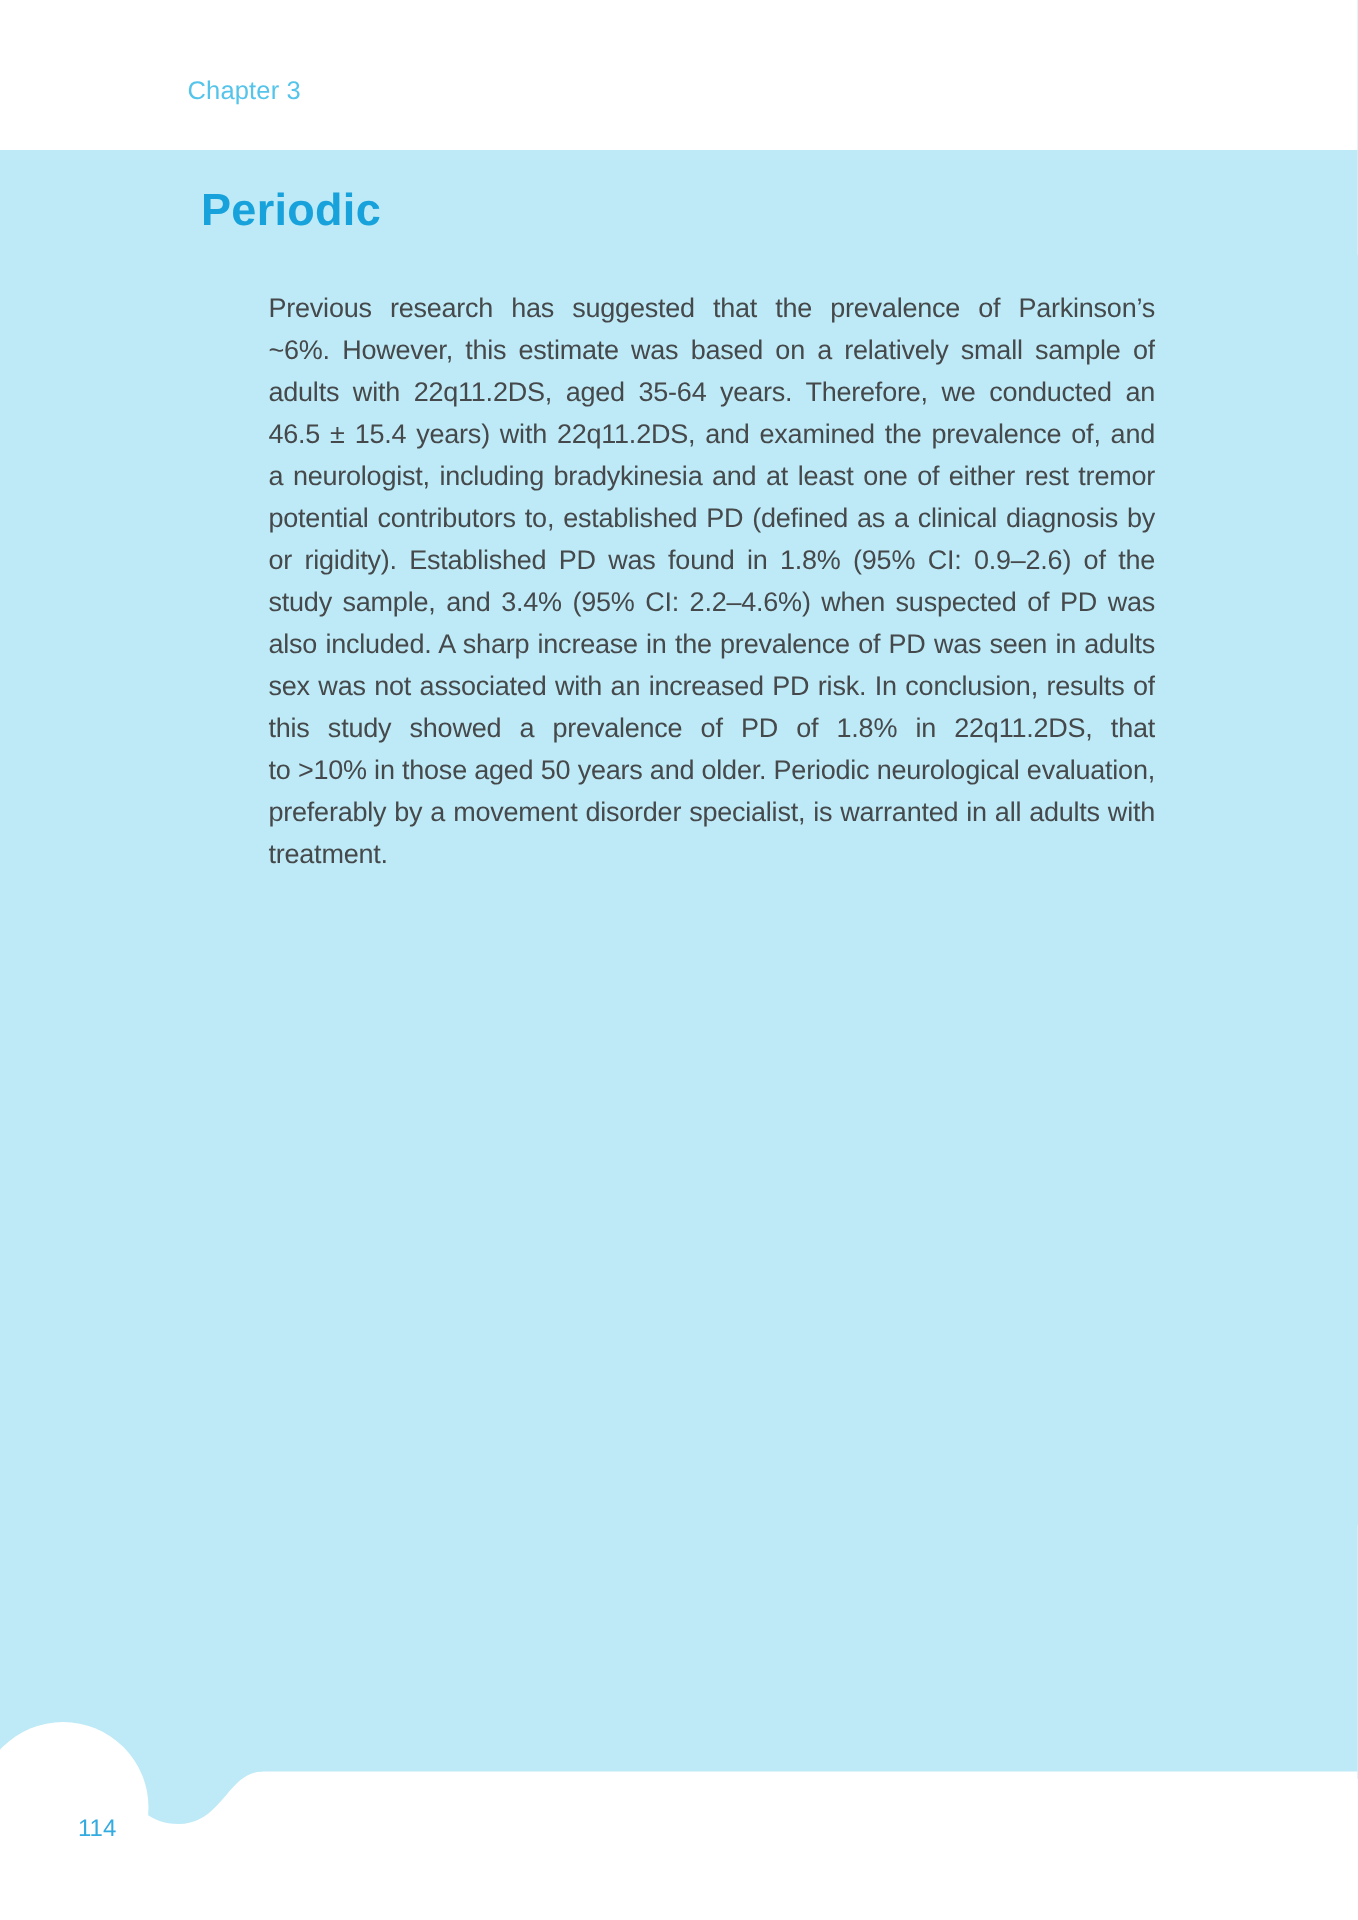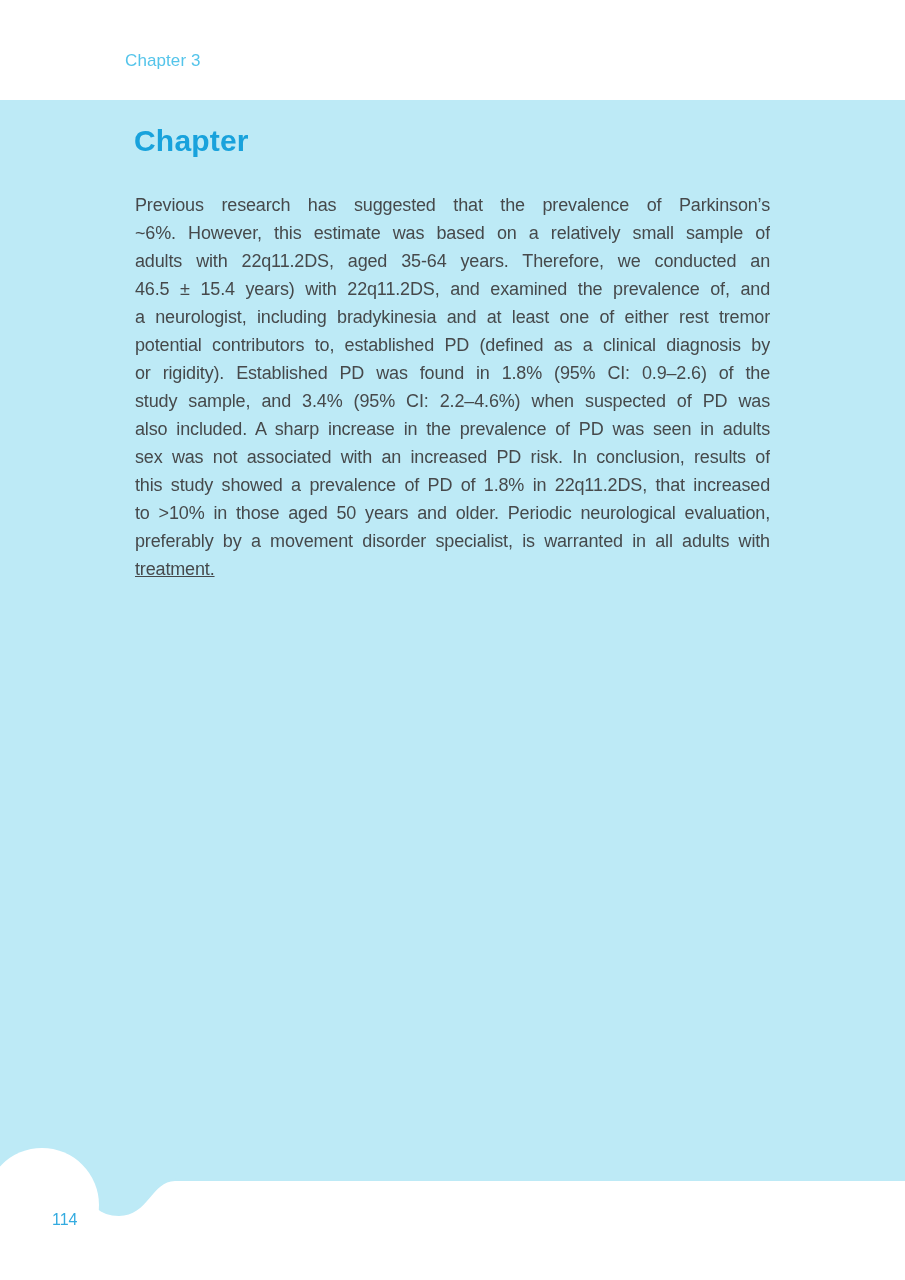--- a/index.html
+++ b/index.html
@@ -55,25 +55,25 @@
     line-height: 28px;
     letter-spacing: -0.15px;
     color: var(--body-text);
     z-index: 2;
   }
   .jline {
     height: 28px;
     overflow: hidden;
     text-align: justify;
     text-align-last: justify;
+    margin-left: 44px;
   }
   .jline.last {
     text-align: center;
     text-align-last: left;
-    text-decoration: underline;
   }
   .bottom-decoration {
     position: absolute;
     left: 0;
     top: 1130px;
     width: 250px;
     height: 150px;
     z-index: 3;
   }
   .page-number {
@@ -87,21 +87,21 @@
     text-align: center;
   }
 </style>
 </head>
 <body>
 
 <div class="chapter-label">Chapter 3</div>
 
 <div class="panel"></div>
 
-<h1 class="abstract-title">Chapter</h1>
+<h1 class="abstract-title">Periodic</h1>
 
 <div class="abstract-paragraph">
     <div class="jline">Previous research has suggested that the prevalence of Parkinson’s</div>
     <div class="jline">~6%. However, this estimate was based on a relatively small sample of</div>
     <div class="jline">adults with 22q11.2DS, aged 35-64 years. Therefore, we conducted an</div>
     <div class="jline">46.5 ± 15.4 years) with 22q11.2DS, and examined the prevalence of, and</div>
     <div class="jline">a neurologist, including bradykinesia and at least one of either rest tremor</div>
     <div class="jline">potential contributors to, established PD (defined as a clinical diagnosis by</div>
     <div class="jline">or rigidity). Established PD was found in 1.8% (95% CI: 0.9–2.6) of the</div>
     <div class="jline">study sample, and 3.4% (95% CI: 2.2–4.6%) when suspected of PD was</div>

